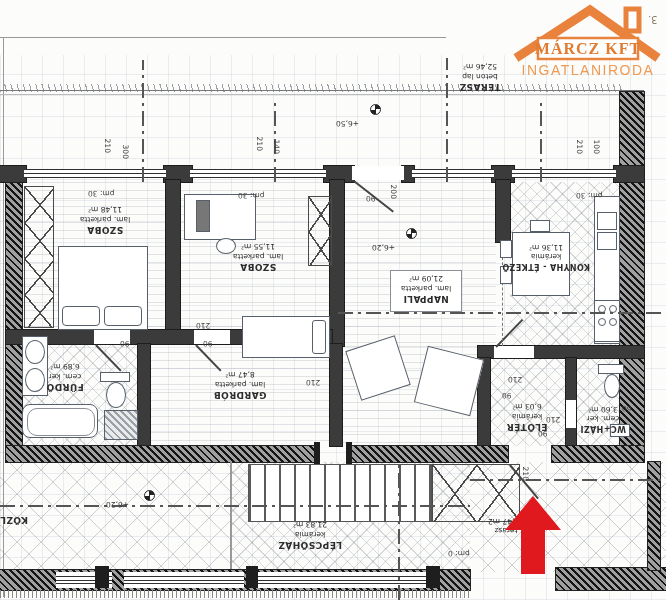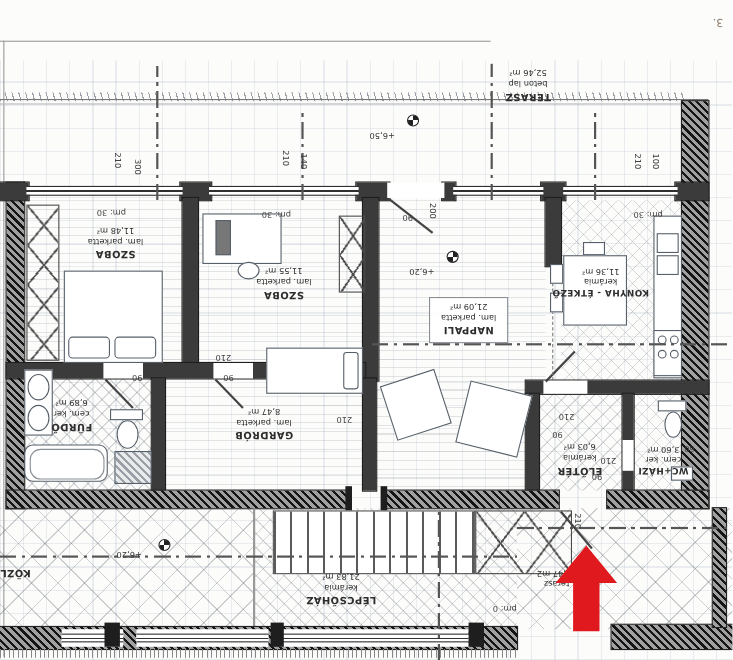--- a/index.html
+++ b/index.html
@@ -271,20 +271,29 @@
   <div class="abs dim flip" style="left:546px;top:415px;">210</div>
   <div class="abs dim flip" style="left:538px;top:429px;">90</div>
   <div class="abs dim flip" style="left:622px;top:404px;">60</div>
   <div class="abs dim flip" style="left:88px;top:189px;">pm: 30</div>
   <div class="abs dim flip" style="left:238px;top:191px;">pm: 30</div>
   <div class="abs dim flip" style="left:576px;top:191px;">pm: 30</div>
   <div class="abs dim flip" style="left:448px;top:549px;">pm: 0</div>
 
   <div class="abs pagenum flip" style="left:648px;top:14px;">3.</div>
 
+  <div class="abs" style="left:510px;top:2px;width:154px;height:80px;">
+    <svg width="154" height="80" viewBox="0 0 154 80">
+      <rect x="116" y="7" width="13" height="22" fill="#fff" stroke="#e8823c" stroke-width="5"></rect>
+      <path d="M6 56 L80 8 L148 56" fill="none" stroke="#e8823c" stroke-width="9"></path>
+      <rect x="28" y="36" width="100" height="21" fill="#ffffff" stroke="#e8823c" stroke-width="2.5"></rect>
+      <text x="78" y="52" text-anchor="middle" font-family="Liberation Serif, DejaVu Serif, serif" font-size="16" font-weight="bold" fill="#e07b2f" letter-spacing="1">MÁRCZ KFT</text>
+      <text x="78" y="73" text-anchor="middle" font-family="Liberation Sans, DejaVu Sans, sans-serif" font-size="14" fill="#ef9a52" letter-spacing="1.5">INGATLANIRODA</text>
+    </svg>
+  </div>
 
   <div class="abs" style="left:505px;top:496px;width:56px;height:78px;">
     <svg width="56" height="78" viewBox="0 0 56 78">
       <polygon points="28,0 56,34 40,34 40,78 16,78 16,34 0,34" fill="#e0191f"></polygon>
     </svg>
   </div>
 
 </div>
 
 </body></html>

